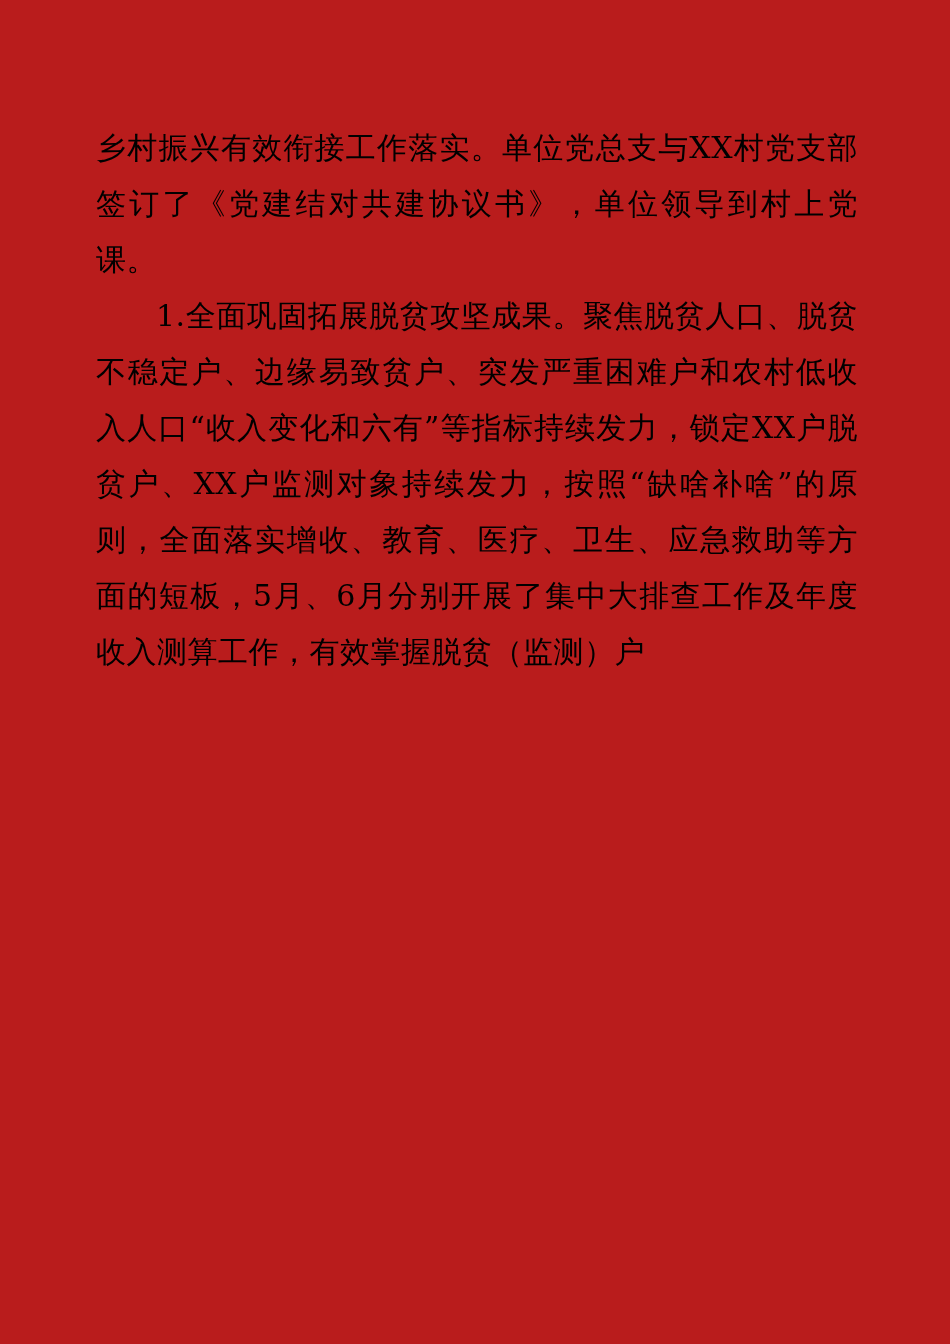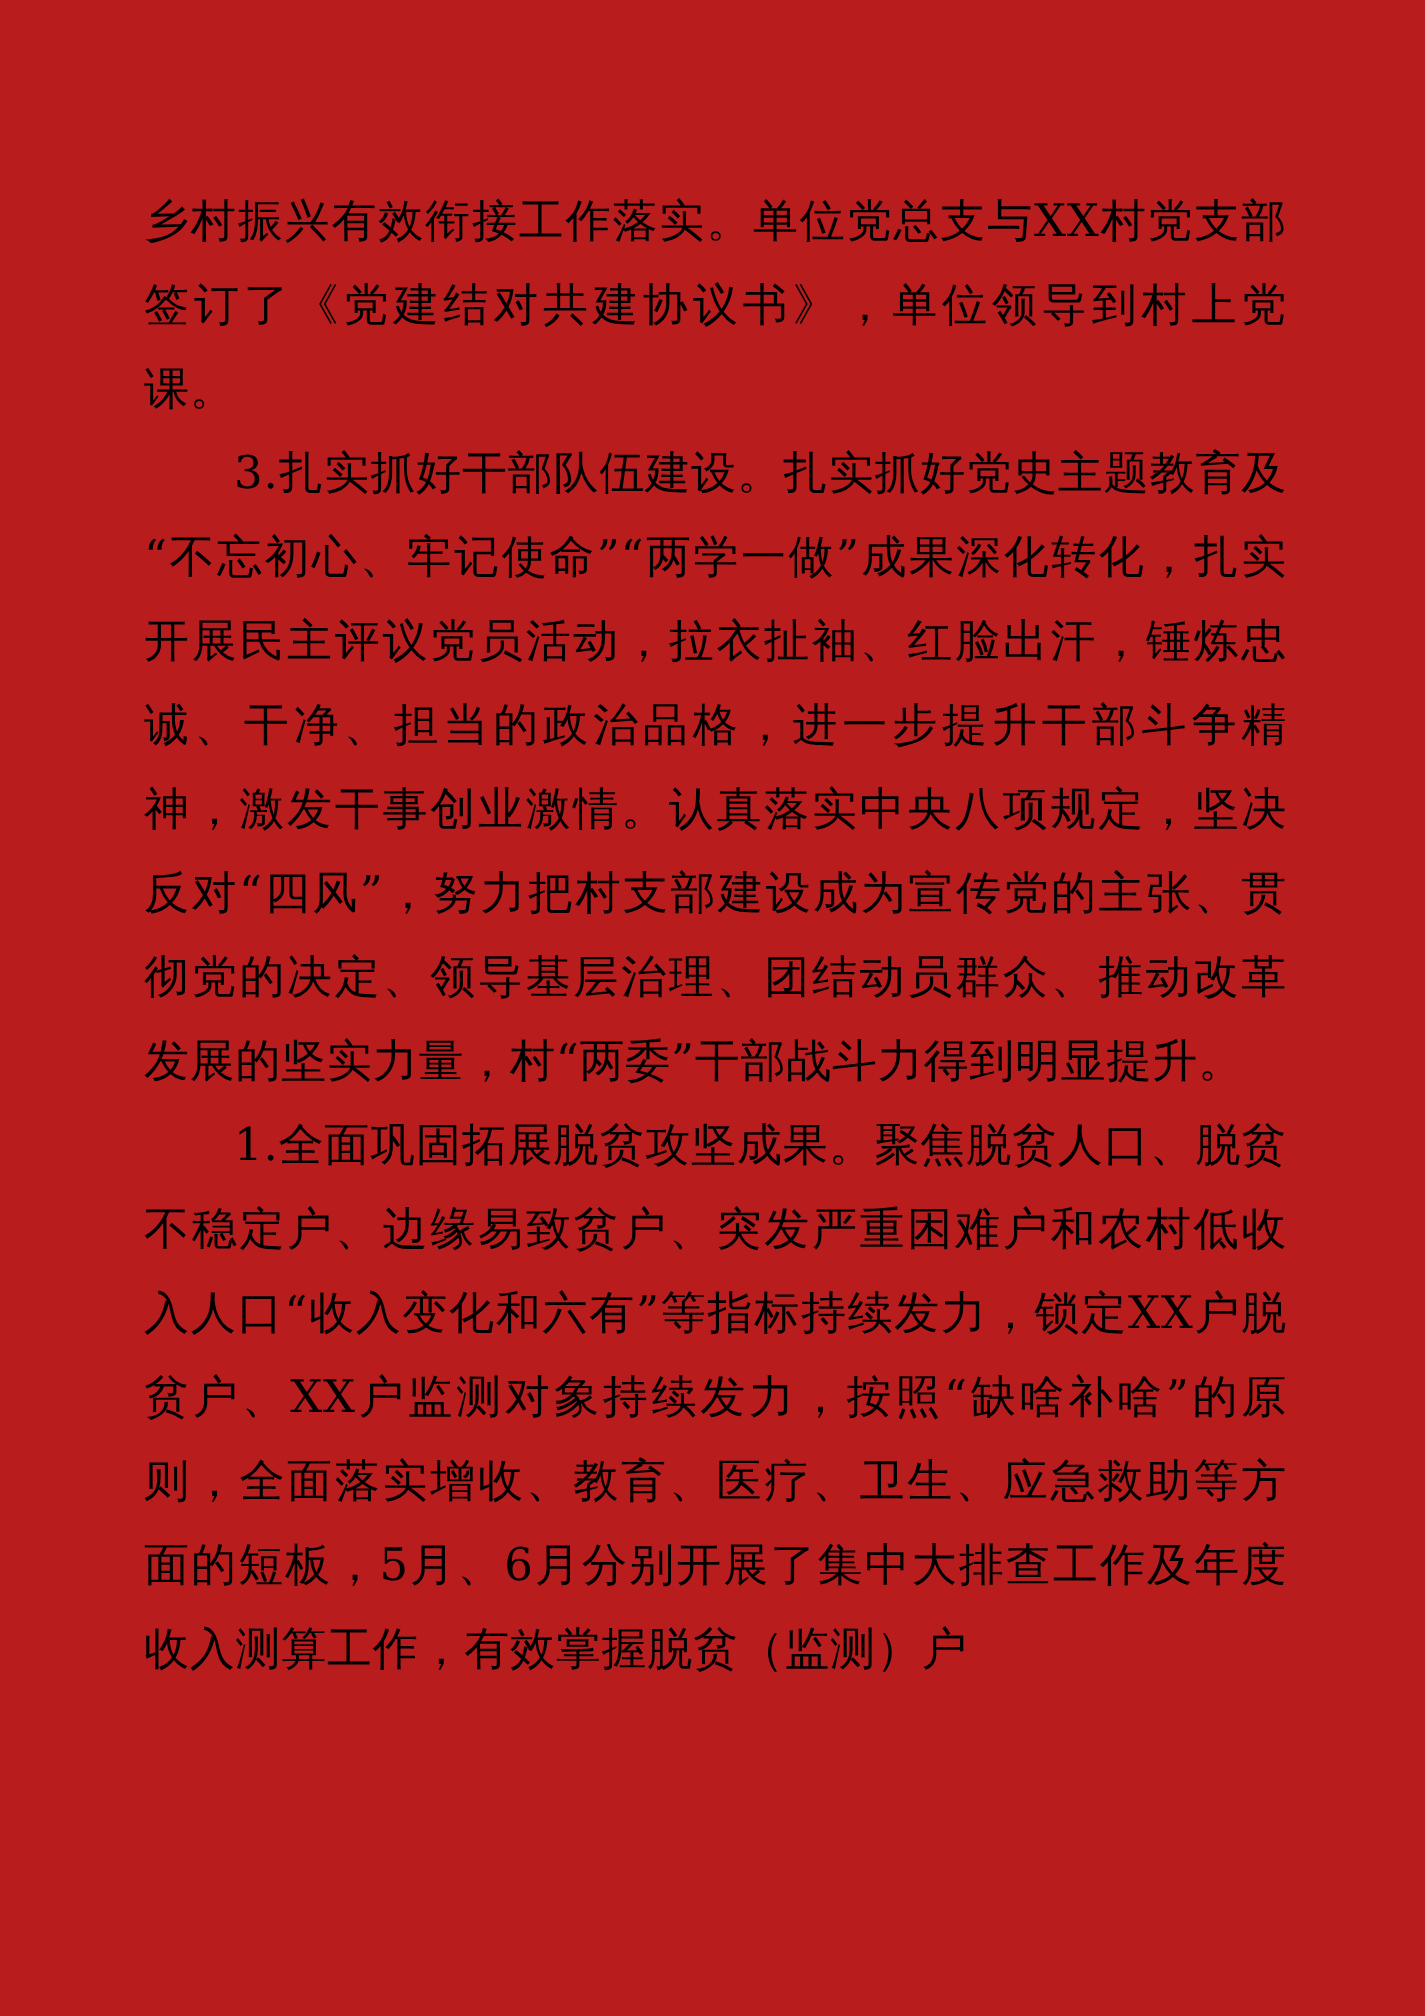--- a/index.html
+++ b/index.html
@@ -45,20 +45,19 @@
   }
 </style>
 </head>
 <body>
 
 <div class="page">
   <div class="doc-body">
 
     <p class="para">乡村振兴有效衔接工作落实。单位党总支与XX村党支部签订了《党建结对共建协议书》，单位领导到村上党课。</p>
 
-    <p class="para indent">3.扎实抓好干部队伍建设。扎实抓好党史主题教育及“不忘初心、牢记使命”“两学一做”成果深化转化，扎实开展民主评议党员活动，拉衣扯袖、红脸出汗，锤炼忠诚、干净、担当的政治品格，进一步提升干部斗争精神，激发干事创业激情。认真落实中央八项规定，坚决反对“四风”，努力把村支部建设成为宣传党的主张、贯彻党的决定、领导基层治理、团结动员群众、推动改革发展的坚实力量，村“两委”干部战斗力得到明显提升。</p>
 
 
 
     <p class="para indent">1.全面巩固拓展脱贫攻坚成果。聚焦脱贫人口、脱贫不稳定户、边缘易致贫户、突发严重困难户和农村低收入人口“收入变化和六有”等指标持续发力，锁定XX户脱贫户、XX户监测对象持续发力，按照“缺啥补啥”的原则，全面落实增收、教育、医疗、卫生、应急救助等方面的短板，5月、6月分别开展了集中大排查工作及年度收入测算工作，有效掌握脱贫（监测）户</p>
 
   </div>
 </div>
 
 </body></html>

